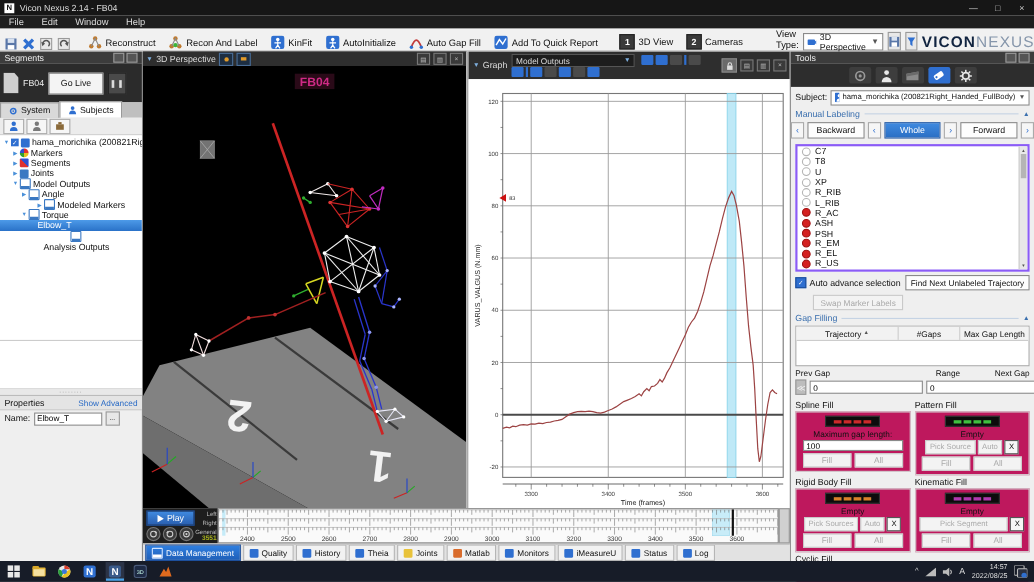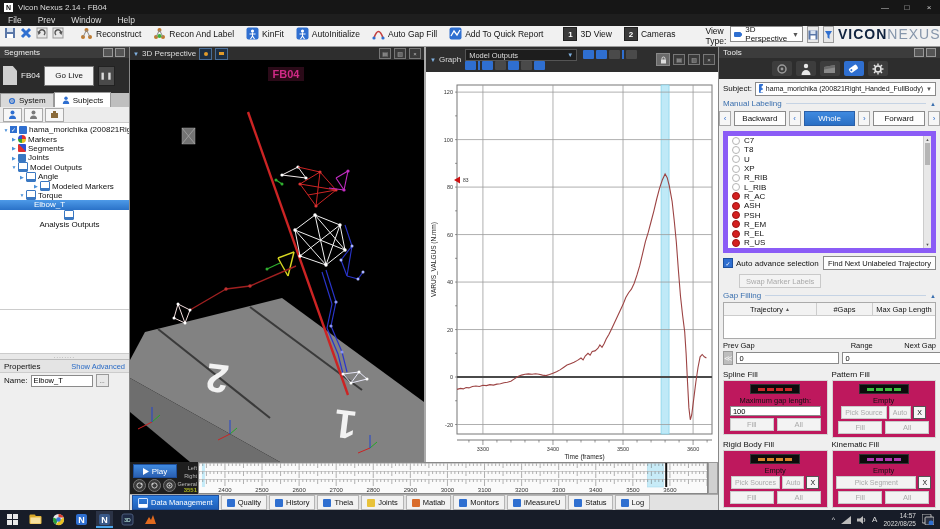--- a/index.html
+++ b/index.html
@@ -9,21 +9,21 @@
   
   .titlebar{left:0;top:0;width:940px;height:14px;background:#161616;color:#ddd;display:flex;align-items:center;}
   .titlebar .applogo{width:9px;height:9px;background:#fff;color:#111;font-weight:bold;font-size:7px;
     display:inline-flex;align-items:center;justify-content:center;margin:0 5px 0 4px;}
   .titlebar .ttl{font-size:8px;}
   .wctrls{margin-left:auto;display:flex;}
   .wctrl{width:22px;height:14px;display:flex;align-items:center;justify-content:center;color:#ccc;font-size:8px;}
   .menubar{left:0;top:14px;width:940px;height:12px;background:#1e1e1e;color:#ddd;display:flex;align-items:center;}
   .menubar span{padding:0 8px;font-size:8.5px;}
   .toolbar{left:0;top:26px;width:940px;height:21px;background:#f1f1f1;border-bottom:1px solid #9a9a9a;
-    display:flex;align-items:flex-start;gap:4px;padding-left:4px;box-sizing:border-box;}
+    display:flex;align-items:flex-end;gap:4px;padding-left:4px;box-sizing:border-box;}
   .tbtn{display:flex;align-items:center;gap:3px;padding:1px 4px;font-size:8.5px;white-space:nowrap;}
   .tsep{width:1px;height:15px;background:#c8c8c8;margin:0 2px;}
   .ticon{width:13px;height:13px;display:inline-flex;align-items:center;justify-content:center;}
   .viewnum{width:12px;height:12px;background:#3a3a3a;color:#fff;font-size:8px;font-weight:bold;
     display:inline-flex;align-items:center;justify-content:center;border:1px solid #222;}
   .vtsel{display:flex;align-items:center;background:#fff;border:1px solid #8a8a8a;height:14px;width:96px;
     padding:0 3px;gap:3px;font-size:8px;}
   .vtsel .car{margin-left:auto;color:#555;font-size:7px;}
   .smbtn{width:15px;height:15px;border:1px solid #9a9a9a;background:#e8e8e8;display:inline-flex;
     align-items:center;justify-content:center;}
@@ -101,21 +101,21 @@
   .subjdrop .car{margin-left:auto;color:#555;font-size:6px;}
   .sechdr{display:flex;align-items:center;color:#3a6fae;font-size:8px;padding:3px 4px 1px 4px;}
   .sechdr .line{flex:1;height:1px;background:#c5d3e4;margin:0 4px;}
   .sechdr .caret{color:#3a6fae;font-size:6px;}
   .navrow{display:flex;align-items:center;justify-content:center;gap:3px;padding:2px 0 3px 0;}
   .chevbtn{width:11px;height:13px;border:1px solid #aaa;background:#f6f6f6;color:#2f6fd0;
     display:inline-flex;align-items:center;justify-content:center;font-size:8px;}
   .navbtn{width:54px;height:13px;border:1px solid #8a8a8a;background:#fdfdfd;display:inline-flex;
     align-items:center;justify-content:center;font-size:8px;}
   .navbtn.primary{background:linear-gradient(#3f8ae0,#2a6fc4);border-color:#2a5fa8;color:#fff;}
-  .mlist{position:relative;margin:2px 4px 0 4px;height:112px;background:#fff;border:5px solid #8b5cf6;overflow:hidden;}
+  .mlist{position:relative;margin:2px 4px 0 4px;height:112px;background:#fff;border:2px solid #8b5cf6;overflow:hidden;}
   .mrow{height:9.3px;display:flex;align-items:center;gap:4px;padding-left:4px;}
   .mdot{width:6px;height:6px;border-radius:50%;border:1px solid #b5b5b5;background:#fff;flex:none;}
   .mdot.filled{background:#d42020;border-color:#a01414;}
   .mscroll{position:absolute;right:0;top:0;width:7px;height:100%;background:#e8e8e8;border-left:1px solid #ccc;}
   .mscroll .thumb{position:absolute;left:1px;top:7px;width:5px;height:22px;background:#b5b5b5;}
   .mscroll .sarr{position:absolute;left:0;width:7px;height:7px;font-size:4px;color:#555;display:flex;align-items:center;justify-content:center;}
   .autorow{display:flex;align-items:center;gap:3px;padding:3px 4px;}
   .chk{width:8px;height:8px;background:#2f6fd0;color:#fff;font-size:6px;display:inline-flex;
     align-items:center;justify-content:center;border:1px solid #1d4f9c;}
   .findbtn{margin-left:auto;height:12px;border:1px solid #8a8a8a;background:#fdfdfd;font-size:7.5px;
@@ -185,21 +185,21 @@
     <span class="ttl">Vicon Nexus 2.14 - FB04</span>
     <span class="wctrls">
       <span class="wctrl">—</span>
       <span class="wctrl">□</span>
       <span class="wctrl close">×</span>
     </span>
   </div>
 
   <div class="abs menubar" id="menu-items">
       <span>File</span>
-      <span>Prev</span>
+      <span>Edit</span>
       <span>Window</span>
       <span>Help</span>
     </div>
 
   <div class="abs toolbar" id="main-toolbar">
       <span class="ticon">
         <svg width="12" height="12">
           <rect x="1" y="1" width="10" height="10" fill="#5a77a8"></rect>
           <rect x="3" y="1" width="6" height="4" fill="#d8e2f0"></rect>
           <rect x="3" y="7" width="6" height="4" fill="#fff"></rect>

